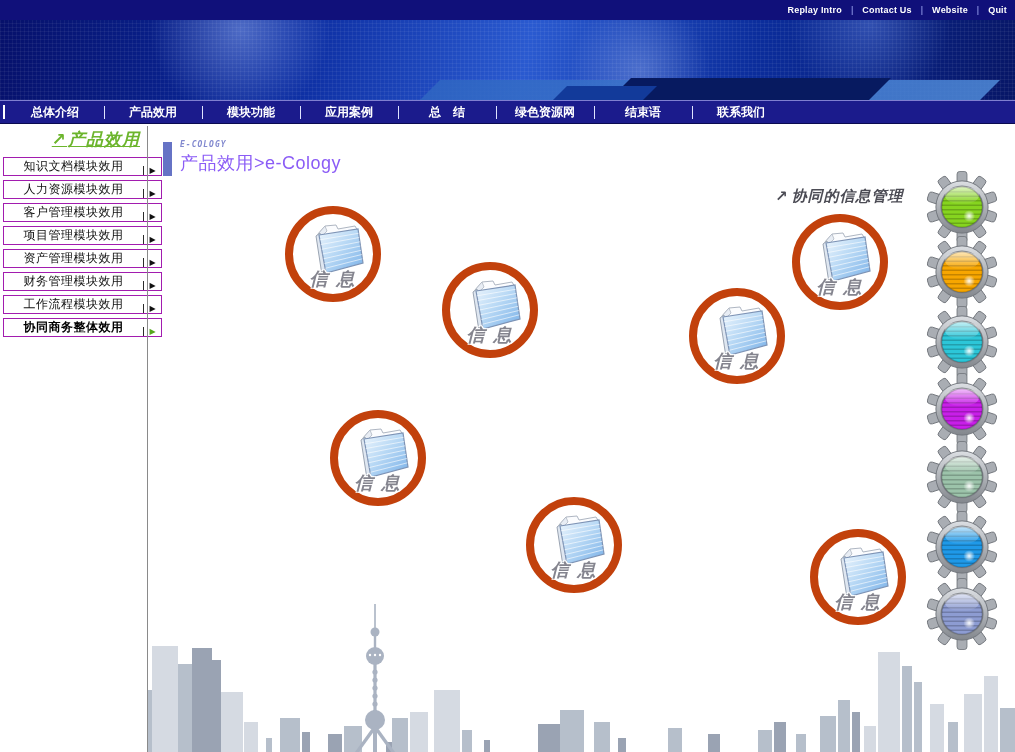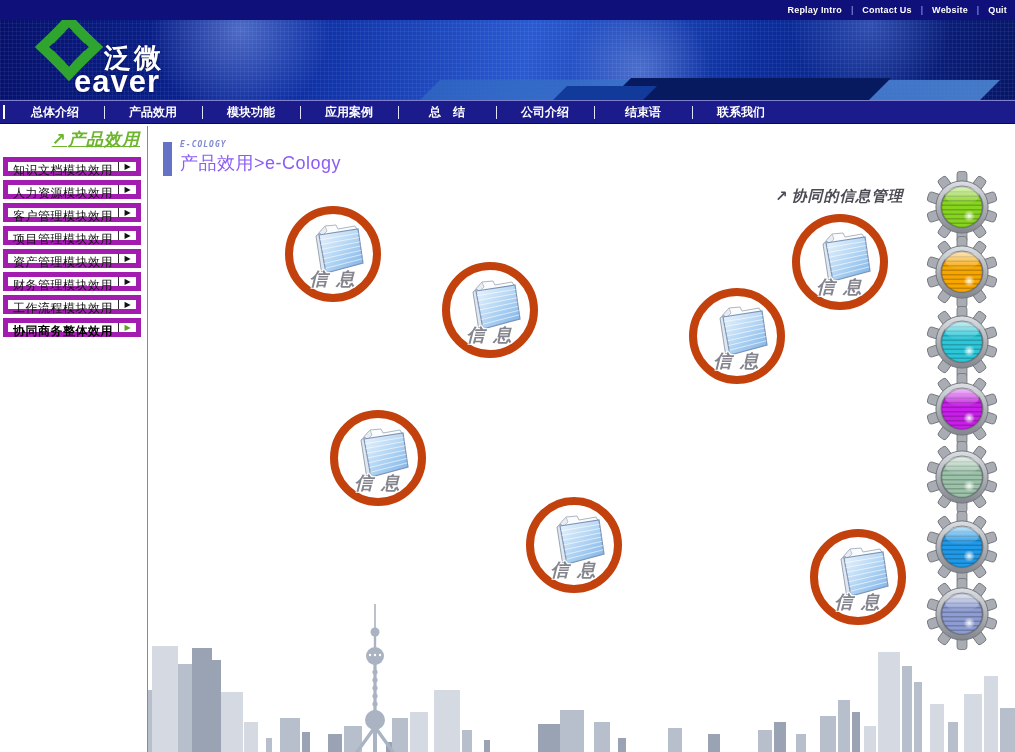--- a/index.html
+++ b/index.html
@@ -40,22 +40,22 @@
   .nav-item { width:98px; display:flex; align-items:center; justify-content:center; position:relative; cursor:pointer; }
   .nav-item + .nav-item::before { content:""; position:absolute; left:0; top:5px; width:1px; height:13px; background:#dfe3ff; }
   .nav-label { color:#ffffff; font-size:12px; font-weight:bold; white-space:nowrap; }
 
   
   .sidebar { position:absolute; left:0; top:128px; width:147px; z-index:2; }
   .side-heading { text-align:right; padding-right:7px; margin-bottom:6px;
     color:#6cb52d; font-size:17px; font-weight:bold; font-style:italic; letter-spacing:1px;text-decoration:underline; }
   .side-heading .up-arrow { font-style:normal; font-weight:bold; margin-right:1px; }
   .side-list { padding-left:3px; }
-  .side-item { width:138px; height:19px; background:#ffffff; border:5px solid #a21caf;
-    display:flex; align-items:flex-start; margin-bottom:4px; cursor:pointer; }
+  .side-item { width:159px; height:19px; background:#ffffff; border:1px solid #a21caf;
+    display:flex; align-items:flex-end; margin-bottom:4px; cursor:pointer; }
   .side-label { flex:1; display:flex; align-items:center; justify-content:center;
     font-size:12px; color:#111111; letter-spacing:.5px; white-space:nowrap; }
   .side-arrow-box { width:18px; border-left:1px solid #2b2b2b; display:flex; align-items:center; justify-content:center; }
   .side-arrow { font-size:8px; color:#111111; }
   .side-item.active .side-label { color:#000000; font-weight:bold; }
   .side-item.active .side-arrow { color:#55a81c; }
   .v-divider { position:absolute; left:147px; top:126px; width:1px; height:626px; background:#8a8a8a; z-index:4; }
 
   
   .title-block { position:absolute; left:163px; top:140px; display:flex; z-index:2; }
@@ -160,32 +160,20 @@
     </symbol>
   </defs>
 </svg>
 
 <div class="page">
 
   <header class="banner">
     <div class="banner-shape-light"></div>
     <div class="banner-shape-dark1"></div>
     <div class="banner-shape-dark2"></div>
-    <div class="logo">
-      <svg class="logo-star" width="78" height="78" viewBox="0 0 78 78">
-        <g stroke="#2fa52f" stroke-width="10" fill="none">
-          <polyline points="20,32 39,12 58,32"></polyline>
-          <polyline points="20,46 39,66 58,46"></polyline>
-          <polyline points="32,20 12,39 32,58"></polyline>
-          <polyline points="46,20 66,39 46,58"></polyline>
-        </g>
-      </svg>
-      <div class="logo-cn">泛微</div>
-      <div class="logo-en">eaver</div>
-    </div>
     <div class="topbar">
         <a class="tb-link">Replay Intro</a>
         <span class="tb-sep">|</span>
         <a class="tb-link">Contact Us</a>
         <span class="tb-sep">|</span>
         <a class="tb-link">Website</a>
         <span class="tb-sep">|</span>
         <a class="tb-link">Quit</a>
       </div>
   </header>
@@ -201,21 +189,21 @@
         <li class="nav-item">
     <span class="nav-label">模块功能</span>
   </li>
         <li class="nav-item">
     <span class="nav-label">应用案例</span>
   </li>
         <li class="nav-item">
     <span class="nav-label">总　结</span>
   </li>
         <li class="nav-item">
-    <span class="nav-label">公司介绍</span>
+    <span class="nav-label">绿色资源网</span>
   </li>
         <li class="nav-item">
     <span class="nav-label">结束语</span>
   </li>
         <li class="nav-item">
     <span class="nav-label">联系我们</span>
   </li>
       </ul>
   </nav>
 

